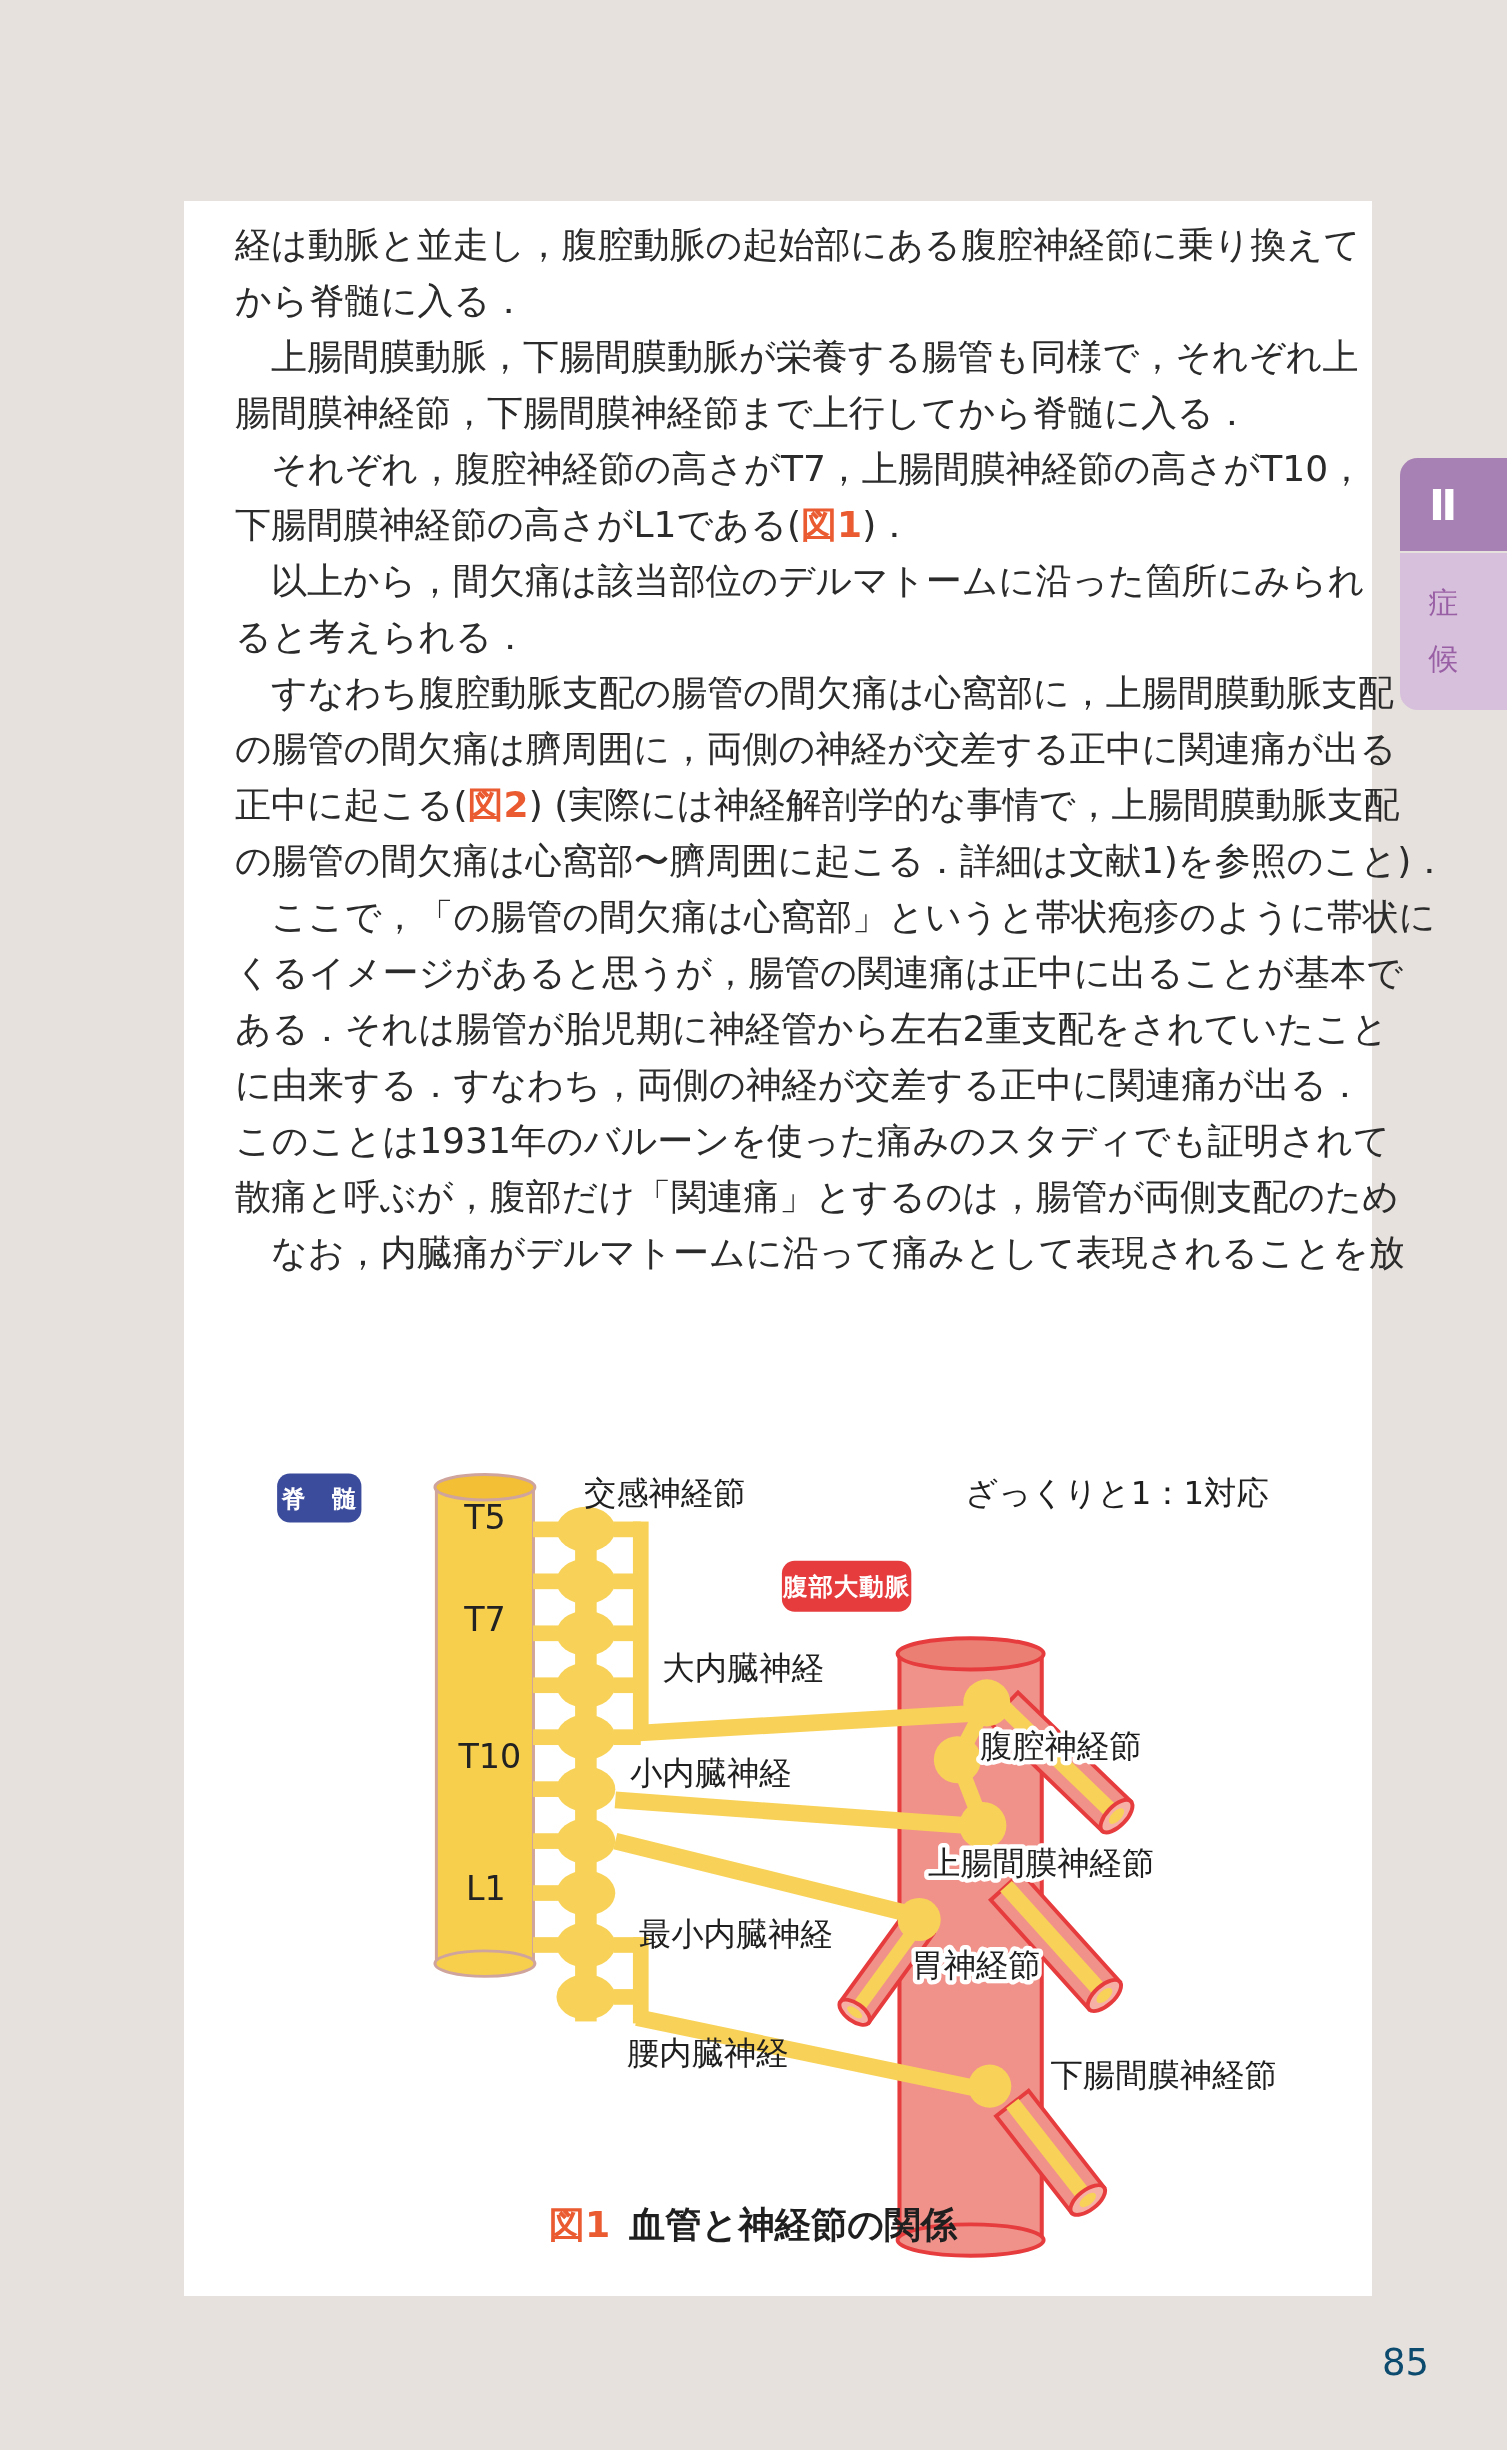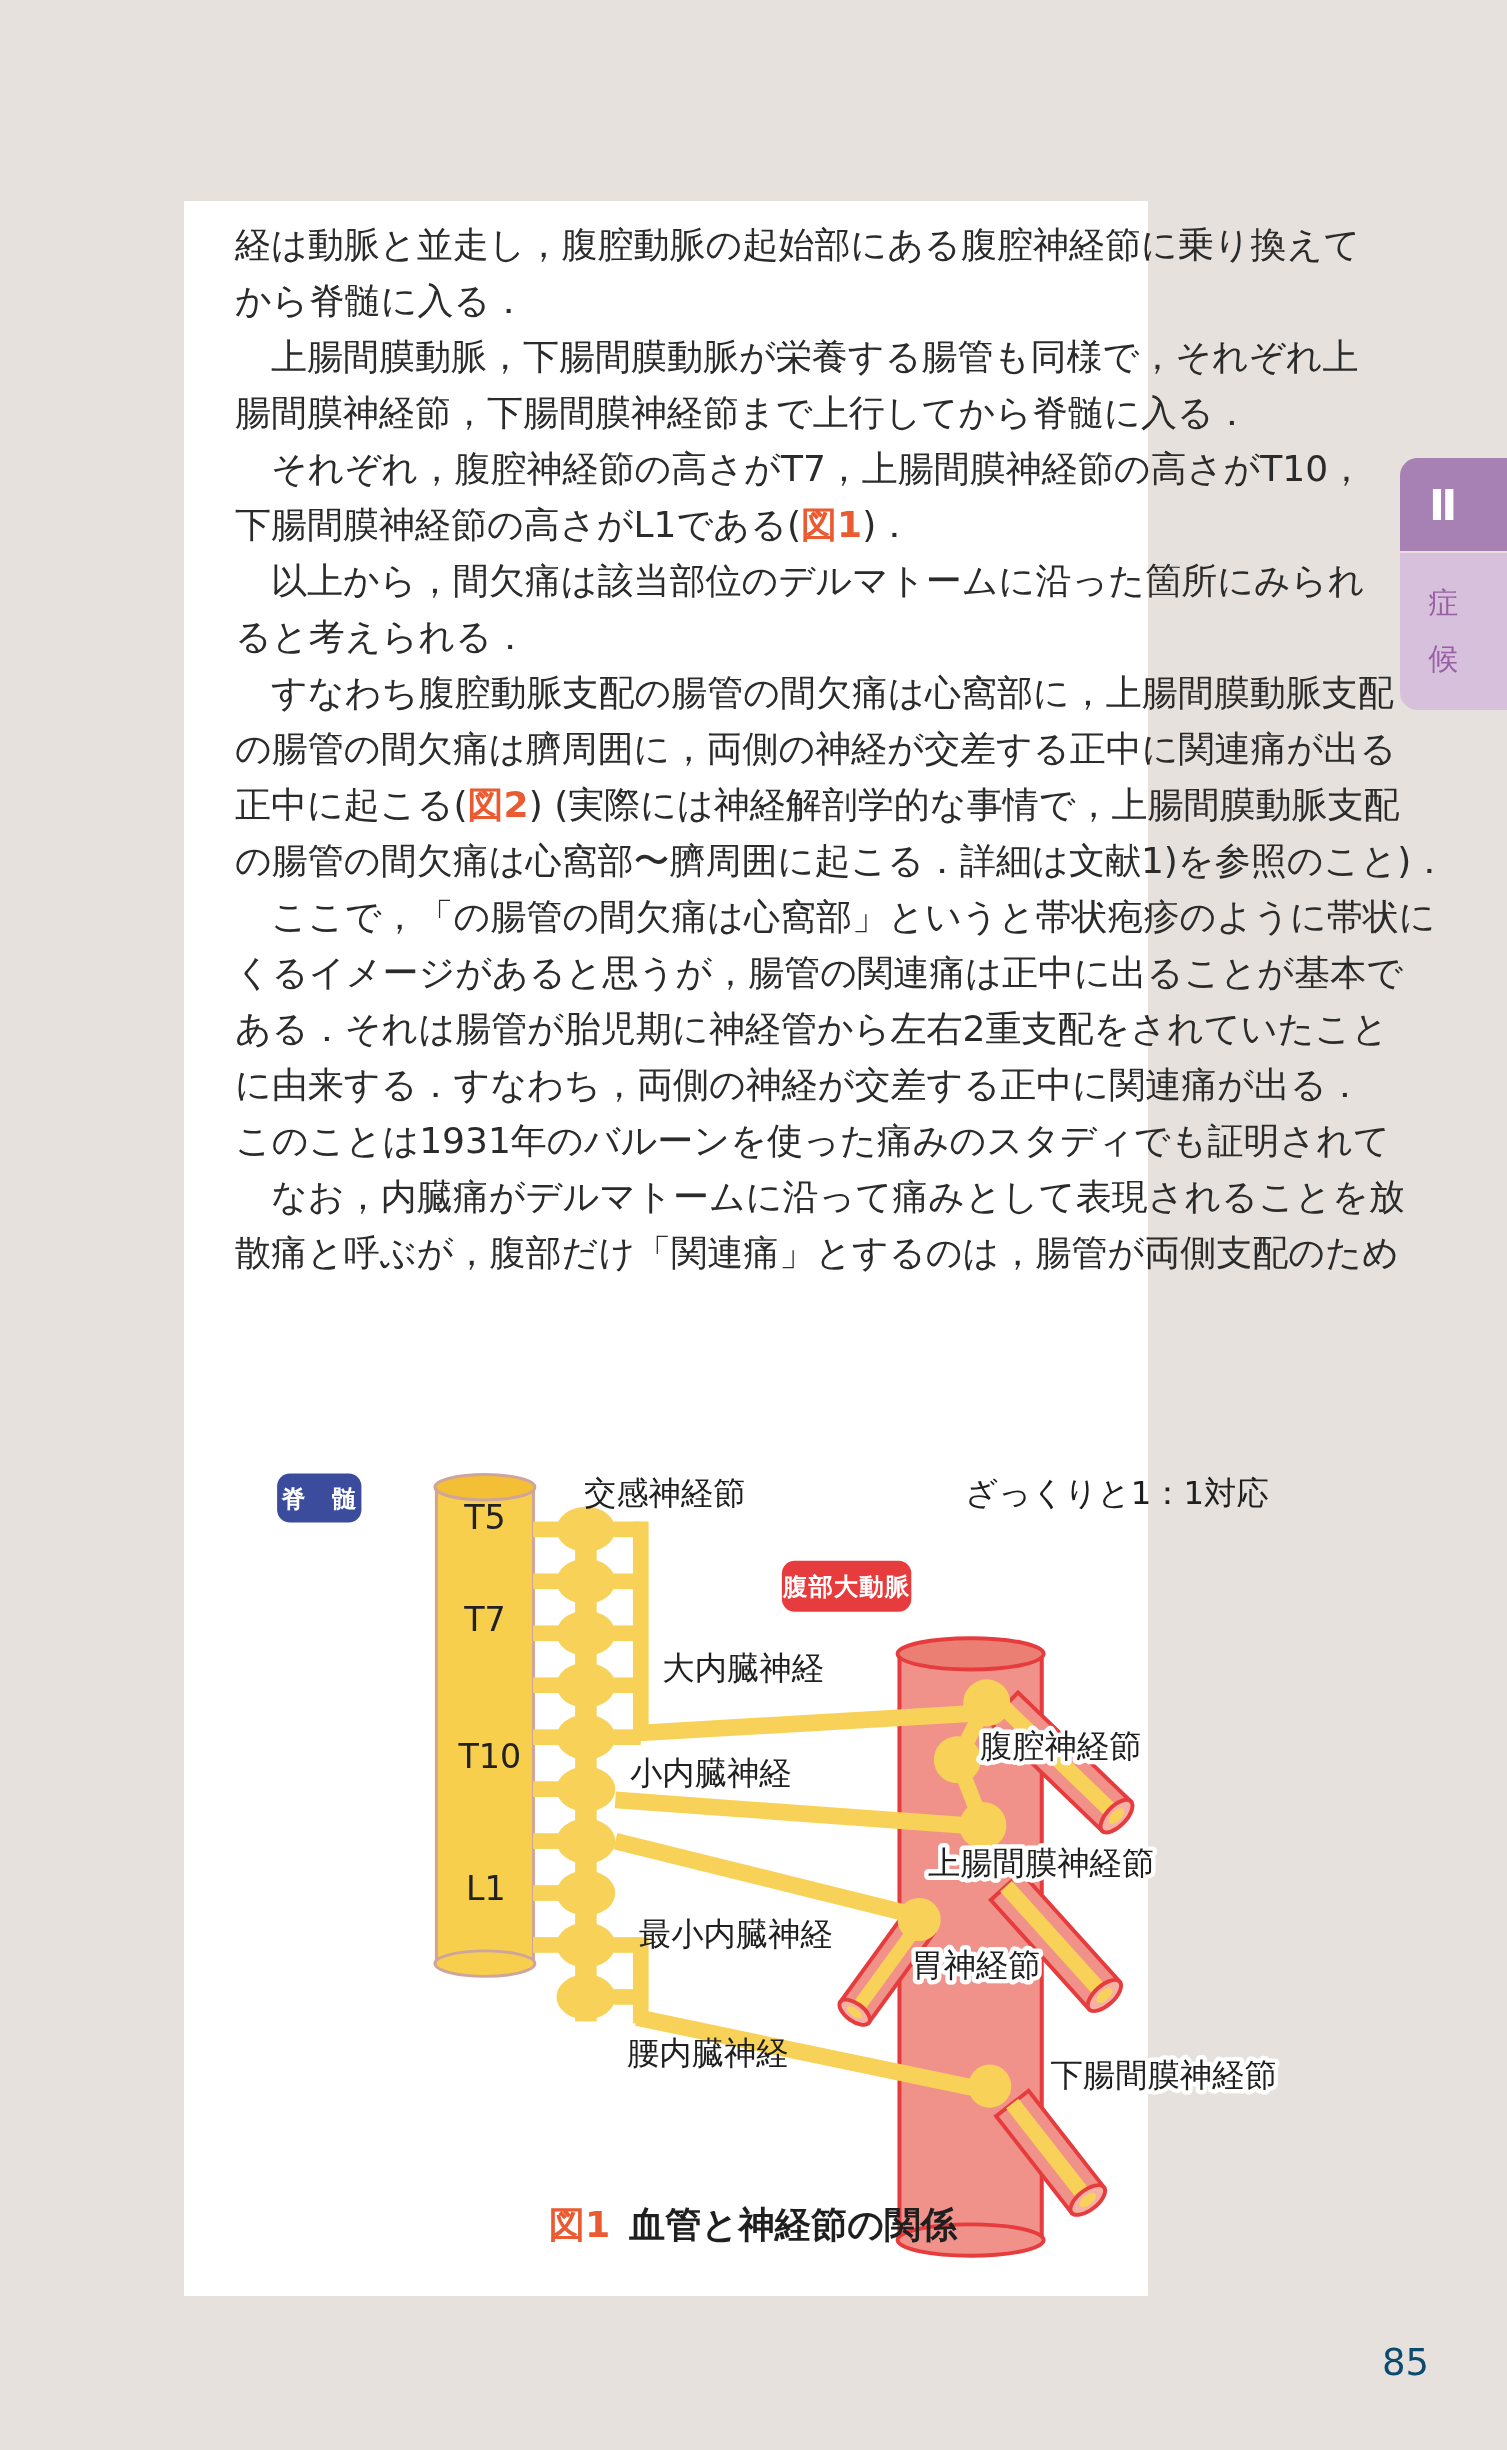--- a/index.html
+++ b/index.html
@@ -3,21 +3,21 @@
 <meta charset="utf-8">
 <style>
   html,body { margin:0; padding:0; }
   .page {
     position:relative; width:1507px; height:2450px;
     background:#e6e1dd; overflow:hidden;
     font-family:"DejaVu Sans", sans-serif;
   }
   .content-box {
     position:absolute; left:184px; top:201px;
-    width:964px; height:2095px; background:#ffffff;
+    width:1188px; height:2095px; background:#ffffff;
   }
   .body-text { position:absolute; left:51px; top:15.7px; }
   .text-line {
     font-size:36px; line-height:56px; height:56px;
     white-space:nowrap; color:#2b2b2b;
   }
   .text-line .fig { color:#ea5b32; font-weight:600; }
   .text-line .sup { font-size:22.5px; vertical-align:14.7px; }
   .figure-svg { position:absolute; left:0; top:1240px; }
   svg text { font-family:"DejaVu Sans", sans-serif; }
@@ -64,22 +64,22 @@
         <div class="text-line"><span>ると考えられる．</span></div>
         <div class="text-line"><span>　すなわち腹腔動脈支配の腸管の間欠痛は心窩部に，上腸間膜動脈支配</span></div>
         <div class="text-line"><span>の腸管の間欠痛は臍周囲に，両側の神経が交差する正中に関連痛が出る</span></div>
         <div class="text-line"><span>正中に起こる(</span><span class="fig">図2</span><span>) (実際には神経解剖学的な事情で，上腸間膜動脈支配</span></div>
         <div class="text-line"><span>の腸管の間欠痛は心窩部〜臍周囲に起こる．詳細は文献1)を参照のこと)．</span></div>
         <div class="text-line"><span>　ここで，「の腸管の間欠痛は心窩部」というと帯状疱疹のように帯状に</span></div>
         <div class="text-line"><span>くるイメージがあると思うが，腸管の関連痛は正中に出ることが基本で</span></div>
         <div class="text-line"><span>ある．それは腸管が胎児期に神経管から左右2重支配をされていたこと</span></div>
         <div class="text-line"><span>に由来する．すなわち，両側の神経が交差する正中に関連痛が出る．</span></div>
         <div class="text-line"><span>このことは1931年のバルーンを使った痛みのスタディでも証明されて</span></div>
+        <div class="text-line"><span>散痛と呼ぶが，腹部だけ「関連痛」とするのは，腸管が両側支配のため</span></div>
         <div class="text-line"><span>　なお，内臓痛がデルマトームに沿って痛みとして表現されることを放</span></div>
-        <div class="text-line"><span>散痛と呼ぶが，腹部だけ「関連痛」とするのは，腸管が両側支配のため</span></div>
       </div>
 
     <svg class="figure-svg" width="1188" height="858" viewBox="188 1470 1212 875">
 
       <rect x="283" y="1503" width="86" height="50" rx="13" fill="#3c4c9c"></rect>
       <text x="326" y="1537" text-anchor="middle" class="badge-text">脊　髄</text>
 
       <g>
         <rect x="444" y="1517" width="102" height="486" fill="#f7cf4d"></rect>
         <line x1="445.5" y1="1517" x2="445.5" y2="2003" stroke="#cfa49c" stroke-width="3"></line>

